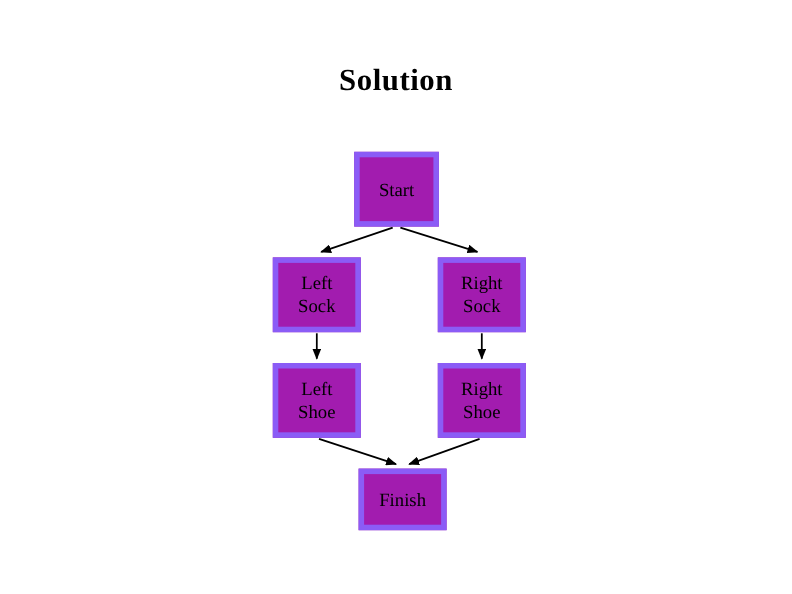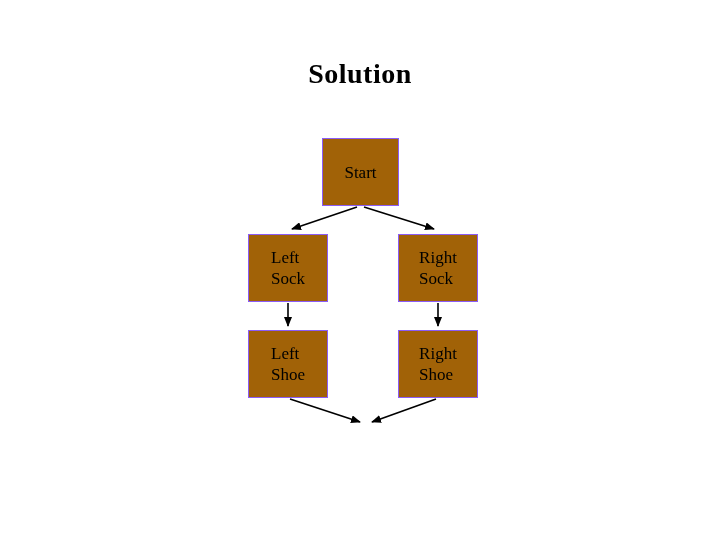--- a/index.html
+++ b/index.html
@@ -30,25 +30,26 @@
     text-align: center;
     font-family: "Liberation Serif", serif;
     font-size: 28px;
     font-weight: bold;
     letter-spacing: 0.5px;
     color: #000000;
   }
   .node {
     position: absolute;
     box-sizing: border-box;
-    border: 1px solid #8b5cf6;
-    background: #a16207;
+    border: 5px solid #8b5cf6;
+    background: #a21caf;
     display: flex;
     align-items: center;
     justify-content: center;
+    text-align: center;
     font-family: "Liberation Serif", serif;
     font-size: 17px;
     line-height: 21px;
     color: #000000;
     white-space: pre-line;
   }
   #svg-arrows {
     position: absolute;
     left: 0;
     top: 0;
@@ -97,14 +98,17 @@
   <div class="node" style="left:248px; top:330px; width:80px; height:68px;">
     <span>Left
 Shoe</span>
   </div>
 
   <div class="node" style="left:398px; top:330px; width:80px; height:68px;">
     <span>Right
 Shoe</span>
   </div>
 
+  <div class="node" style="left:326px; top:426px; width:80px; height:56px;">
+    <span>Finish</span>
+  </div>
 
 </div>
 
 </body></html>

